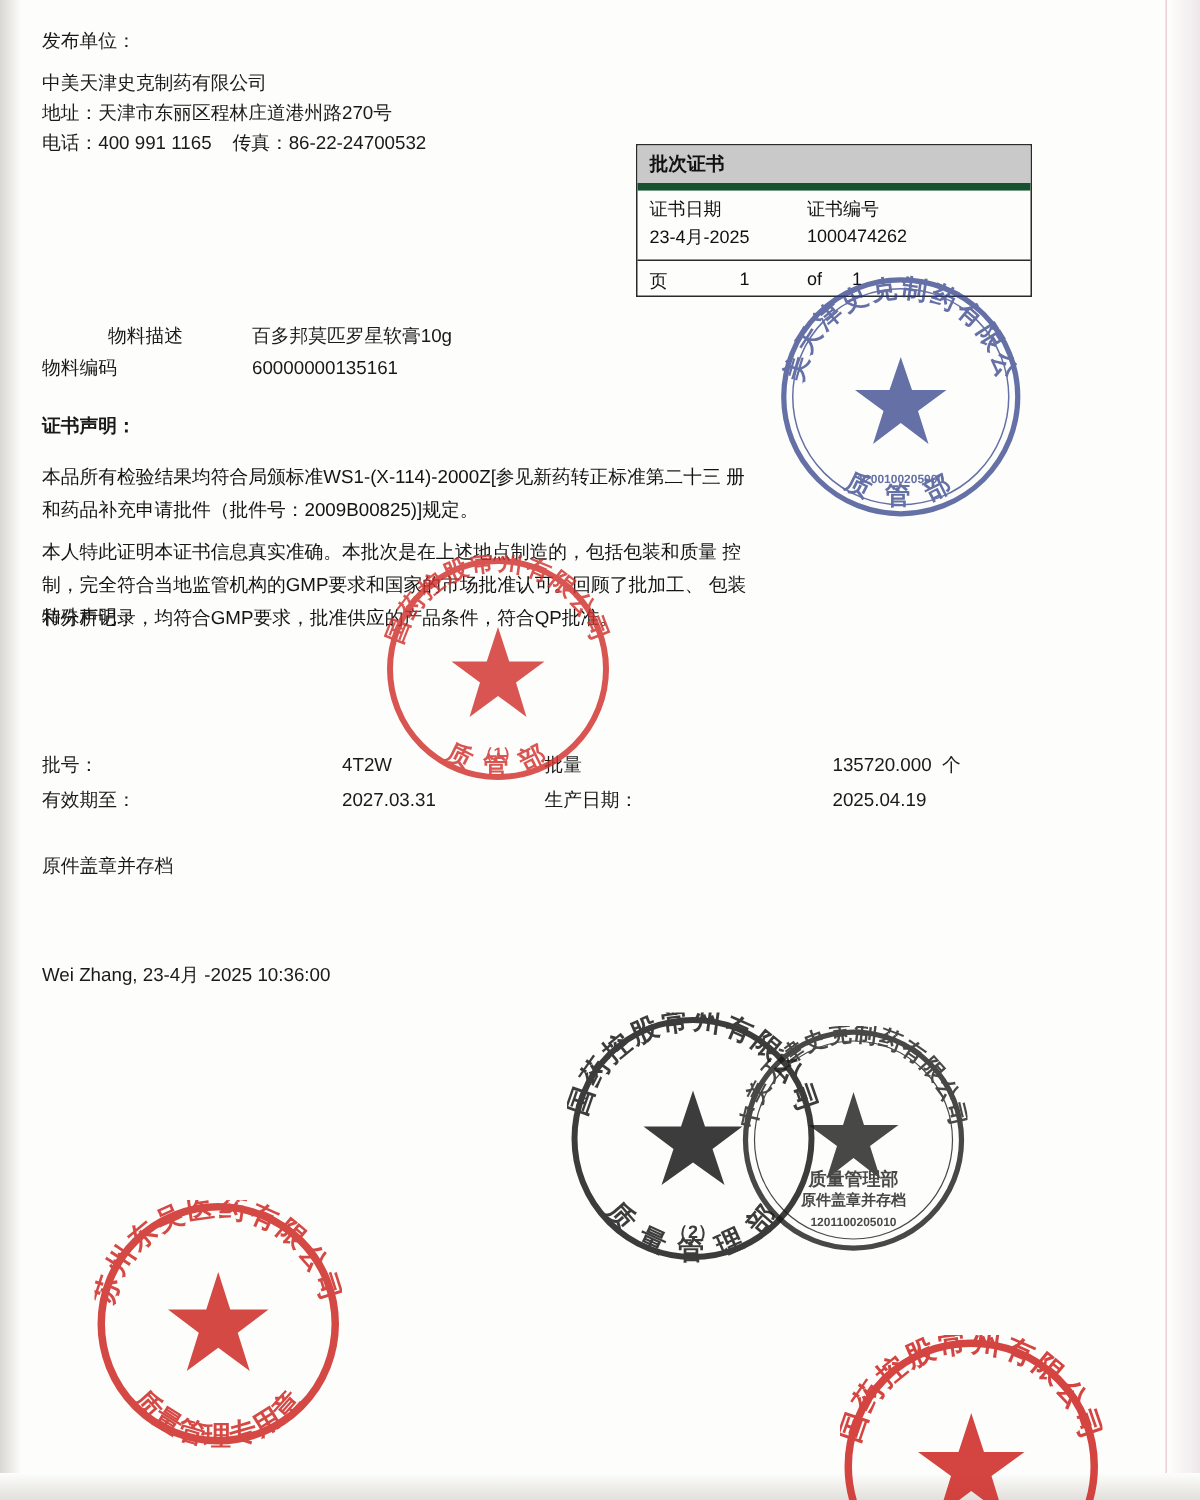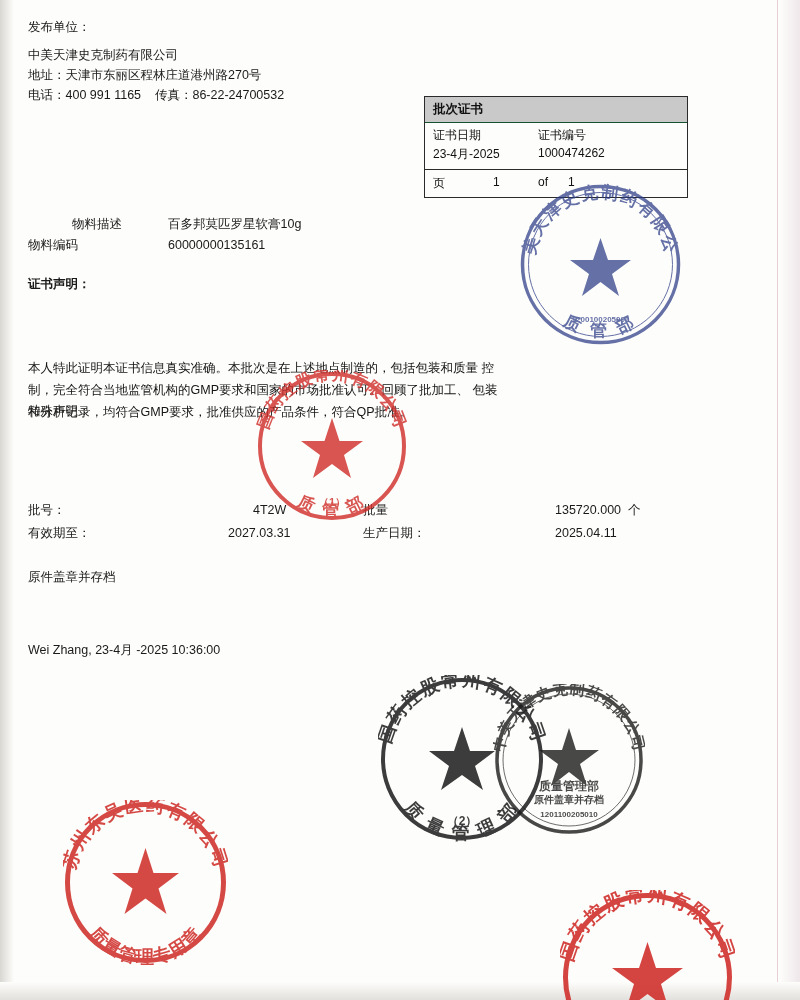--- a/index.html
+++ b/index.html
@@ -22,21 +22,21 @@
   .scan-edge-bottom{position:absolute;left:0;bottom:0;width:100%;height:18px;
     background:linear-gradient(to top,#e2e0dc,#fdfdfb);}
   .scan-line-right{position:absolute;right:22px;top:0;width:1px;height:100%;background:#e8cfd8;}
 
   .txt{position:absolute;color:#1a1a1a;font-size:12.5px;line-height:1.5;white-space:pre;}
   .bold{font-weight:bold;}
 
   
   .cert-box{position:absolute;left:424px;top:96px;width:262px;height:100px;
     border:1px solid #2a2a2a;background:transparent;}
-  .cert-head{height:25px;background:#c9c9c9;border-bottom:1px solid #14532d;
+  .cert-head{height:25px;background:#c9c9c9;border-bottom:5px solid #14532d;
     display:flex;align-items:center;padding-left:8px;font-size:12.5px;font-weight:bold;color:#111;}
   .cert-row{display:flex;font-size:12px;color:#111;padding:4px 0 2px 8px;}
   .cert-row .c1{width:105px;}
   .cert-row .c2{width:120px;}
   .cert-sep{border-top:1px solid #2a2a2a;margin-top:4px;}
   .cert-row.page-row{padding-top:5px;}
 
   
   .para{position:absolute;color:#141414;font-size:12.5px;line-height:1.75;}
 
@@ -77,35 +77,37 @@
       <div>1</div>
     </div>
   </div>
 
   <div class="txt" style="left:28px;top:215px;margin-left:44px;">物料描述</div>
   <div class="txt" style="left:168px;top:215px;">百多邦莫匹罗星软膏10g</div>
   <div class="txt" style="left:28px;top:236px;">物料编码</div>
   <div class="txt" style="left:168px;top:236px;">60000000135161</div>
 
   <div class="txt bold" style="left:28px;top:275px;">证书声明：</div>
+  <div class="para" style="left:28px;top:308px;width:470px;">本品所有检验结果均符合局颁标准WS1-(X-114)-2000Z[参见新药转正标准第二十三
+册和药品补充申请批件（批件号：2009B00825)]规定。</div>
   <div class="para" style="left:28px;top:358px;width:480px;">本人特此证明本证书信息真实准确。本批次是在上述地点制造的，包括包装和质量
 控制，完全符合当地监管机构的GMP要求和国家的市场批准认可。回顾了批加工、
 包装和分析记录，均符合GMP要求，批准供应的产品条件，符合QP批准。</div>
 
   <div class="txt" style="left:28px;top:402px;text-align:center;">特殊声明：</div>
 
   <div class="txt" style="left:28px;top:501px;">批号：</div>
-  <div class="txt" style="left:228px;top:501px;margin-left:25px;">4T2W</div>
+  <div class="txt" style="left:228px;top:501px;">4T2W</div>
   <div class="txt" style="left:363px;top:501px;">批量</div>
   <div class="txt" style="left:555px;top:501px;">135720.000  个</div>
 
   <div class="txt" style="left:28px;top:524px;">有效期至：</div>
   <div class="txt" style="left:228px;top:524px;">2027.03.31</div>
   <div class="txt" style="left:363px;top:524px;">生产日期：</div>
-  <div class="txt" style="left:555px;top:524px;">2025.04.11</div>
+  <div class="txt" style="left:555px;top:524px;">2025.04.19</div>
 
   <div class="txt" style="left:28px;top:568px;">原件盖章并存档</div>
   <div class="txt" style="left:28px;top:641px;">Wei Zhang, 23-4月 -2025 10:36:00</div>
 
   <div class="stamp" style="left:518px;top:182px;width:165px;height:165px;opacity:0.72;">
     <svg class="curve" viewBox="0 0 165 165">
       <circle cx="82.5" cy="82.5" r="78" fill="none" stroke="#2a3a86" stroke-width="3.5"></circle>
       <circle cx="82.5" cy="82.5" r="72" fill="none" stroke="#2a3a86" stroke-width="1"></circle>
       <path id="arcTop1" d="M 16,82.5 A 66.5,66.5 0 0 1 149,82.5" fill="none"></path>
       <text font-size="17" fill="#2a3a86" letter-spacing="2">

